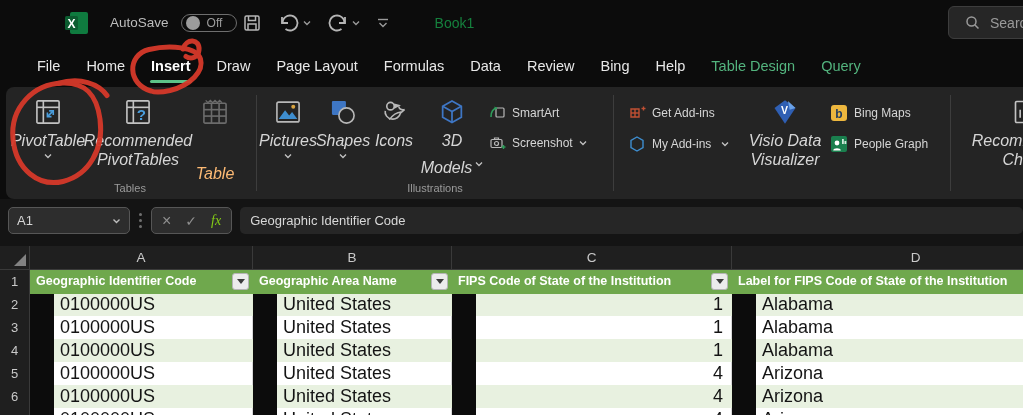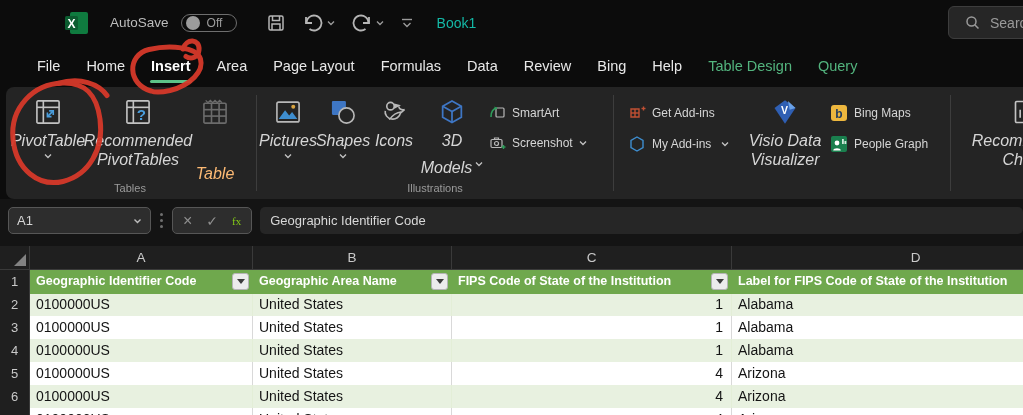--- a/index.html
+++ b/index.html
@@ -7,27 +7,27 @@
   .app{
     position:relative; width:1023px; height:415px; overflow:hidden;
     background:#0c0c0c; font-family:"Liberation Sans", sans-serif;
     -webkit-font-smoothing:antialiased;
   }
   
   .titlebar{ position:relative; height:45px; display:flex; align-items:center; padding-left:64px; }
   .xl-logo{ width:26px; height:26px; margin-right:20px; flex:0 0 auto; }
   .autosave-label{ color:#bdbdbd; font-size:13.5px; margin-right:12px; }
   .toggle{ position:relative; width:56px; height:18px; border:1px solid #6e6e6e; border-radius:12px;
-           display:flex; align-items:center; margin-right:24px; }
+           display:flex; align-items:center; }
   .toggle .knob{ width:14px; height:14px; border-radius:50%; background:#9c9c9c; margin-left:4px; }
   .toggle .state{ color:#9c9c9c; font-size:12px; margin-left:7px; }
   .qat{ display:flex; align-items:center; gap:6px; color:#b5b5b5; }
   .qat .btn{ display:flex; align-items:center; gap:3px; padding:4px 5px; border-radius:4px; }
   .chev-svg{ display:block; }
-  .doc-title{ color:#14b8a6; font-size:14px; margin-left:18px; }
+  .doc-title{ color:#15803d; font-size:14px; margin-left:40px; }
   .searchbox{ position:absolute; left:948px; top:6px; width:130px; height:33px; background:#262626;
               border:1px solid #3d3d3d; border-radius:6px; display:flex; align-items:center; padding-left:16px; gap:10px; }
   .searchbox .ph{ color:#9a9a9a; font-size:14px; white-space:nowrap; }
   
   .tabrow{ height:42px; display:flex; align-items:center; padding-left:24px; }
   .tab{ position:relative; height:100%; display:flex; align-items:center; padding:0 13px;
         color:#e8e8e8; font-size:14.5px; white-space:nowrap; }
   .tab.active{ font-weight:bold; color:#fff; }
   .tab.active::after{ content:""; position:absolute; left:12px; right:12px; bottom:4px; height:3px;
                       border-radius:2px; background:#5cc388; }
@@ -43,51 +43,51 @@
   .rbtn-lg .ic{ height:32px; display:flex; align-items:center; justify-content:center; }
   .rbtn-lg .lbl{ color:#d6d6d6; font-size:16px; line-height:1.2; text-align:center; margin-top:3px; white-space:nowrap;font-style:italic; }
   .rbtn-lg.disabled .lbl{ color:#fdba74;margin-top:36px; }
   .lblrow{ display:flex; align-items:center; gap:3px; justify-content:center; }
   .dd{ margin-top:3px; }
   .smallcol{ display:flex; flex-direction:column; gap:9px; padding-top:8px; }
   .rbtn-sm{ display:flex; align-items:center; gap:6px; border-radius:4px; padding:2px 4px; }
   .rbtn-sm .lbl{ color:#d6d6d6; font-size:12px; white-space:nowrap; }
   
   .fbar-band{ height:47px; background:#141414; display:flex; align-items:center; padding:0 0 4px 8px; }
-  .namebox{ width:143px; height:27px; background:#2d2d2d; border:1px solid #565656; border-radius:5px;
+  .namebox{ width:122px; height:27px; background:#2d2d2d; border:1px solid #565656; border-radius:5px;
             display:flex; align-items:center; padding:0 8px; }
   .namebox .val{ color:#d6d6d6; font-size:13px; flex:1; }
   .vdots{ display:flex; flex-direction:column; gap:3px; margin:0 9px; }
   .vdots i{ width:3px; height:3px; border-radius:50%; background:#6f6f6f; }
   .fxbox{ height:27px; background:#2d2d2d; border:1px solid #565656; border-radius:5px;
           display:flex; align-items:center; padding:0 10px; gap:14px; }
   .fxbox .x{ color:#8f8f8f; font-size:16px; line-height:1; }
   .fxbox .ck{ color:#8f8f8f; font-size:14px; line-height:1; }
-  .fxbox .fx{ color:#84cc16; font-size:11px; font-family:"Liberation Serif", serif; }
+  .fxbox .fx{ color:#84cc16; font-size:14px; font-style:italic; font-family:"Liberation Serif", serif; }
   .finput{ flex:1; height:27px; margin-left:8px; background:#262626; border-radius:5px;
            display:flex; align-items:center; padding-left:10px; color:#d8d8d8; font-size:13px; }
   
   .grid{ position:relative; width:1100px; }
   .grow{ display:grid; grid-template-columns:30px 223px 199px 280px 368px; }
   .colhead{ height:24px; background:#1f1f1f; border-bottom:1px solid #3a3a3a; }
   .colhead .cl{ color:#c9c9c9; font-size:13.5px; text-align:center; line-height:24px;
                 border-right:1px solid #3a3a3a; }
   .corner{ position:relative; border-right:1px solid #3a3a3a; }
   .corner .tri{ position:absolute; right:3px; bottom:4px; width:0; height:0;
                 border-left:12px solid transparent; border-bottom:12px solid #828282; }
   .gut{ background:#1f1f1f; color:#c9c9c9; font-size:13px; text-align:center; line-height:23px;
         border-right:1px solid #3a3a3a; border-bottom:1px solid #333; }
   .drow{ height:23px; }
   .hcell{ position:relative; background:#6FA84D; color:#fff; font-weight:bold; font-size:12.5px;
           line-height:23px; padding-left:6px; white-space:nowrap; overflow:hidden; }
   .fbtn{ position:absolute; right:4px; top:3px; width:17px; height:17px; background:#ececec;
          border:1px solid #b5b5b5; border-radius:3px; display:flex; align-items:center; justify-content:center; }
   .fbtn i{ width:0; height:0; border-left:4px solid transparent; border-right:4px solid transparent;
            border-top:5px solid #3c3c3c; }
-  .dcell{ color:#141414; font-size:14px; line-height:23px; padding-left:6px; white-space:nowrap; overflow:hidden; }
+  .dcell{ color:#141414; font-size:18px; line-height:23px; padding-left:6px; white-space:nowrap; overflow:hidden;margin-left:24px; }
   .dcell.num{ text-align:right; padding-right:8px; }
   .row-green .dcell{ background:#E8F1E0; border-right:1px solid #e3eed7; }
   .row-white .dcell{ background:#ffffff; border-right:1px solid #d9d9d9; }
   
   .annot{ position:absolute; left:0; top:0; pointer-events:none; z-index:60; }
 </style>
 </head>
 <body>
 
 <div class="app">
@@ -150,21 +150,21 @@
     <div class="tab">
         <span>File</span>
       </div>
     <div class="tab">
         <span>Home</span>
       </div>
     <div class="tab active">
         <span>Insert</span>
       </div>
     <div class="tab">
-        <span>Area</span>
+        <span>Draw</span>
       </div>
     <div class="tab">
         <span>Page Layout</span>
       </div>
     <div class="tab">
         <span>Formulas</span>
       </div>
     <div class="tab">
         <span>Data</span>
       </div>

